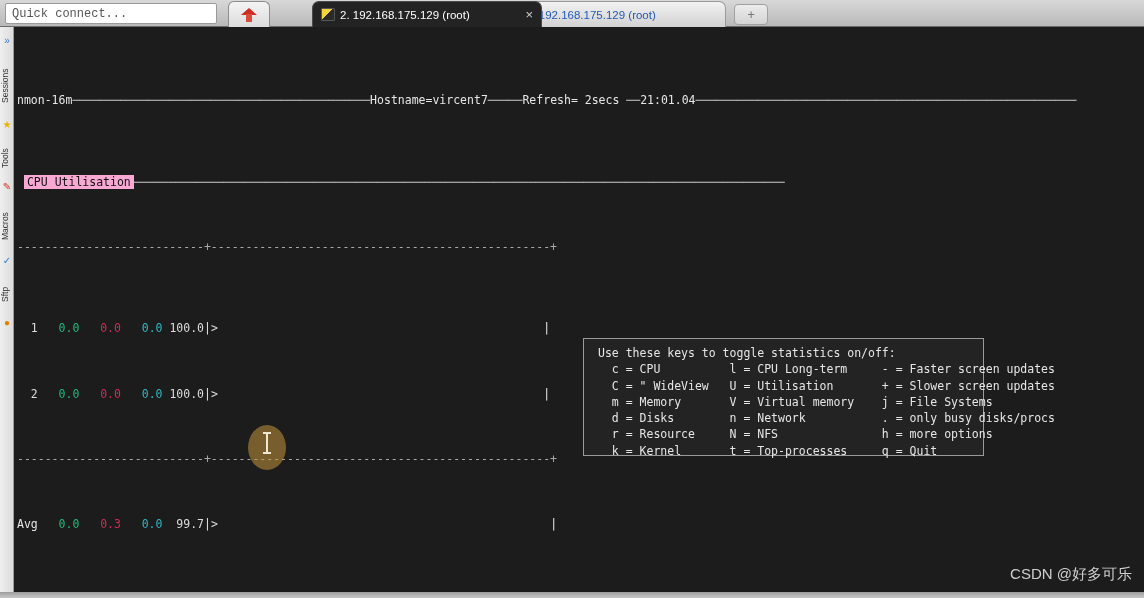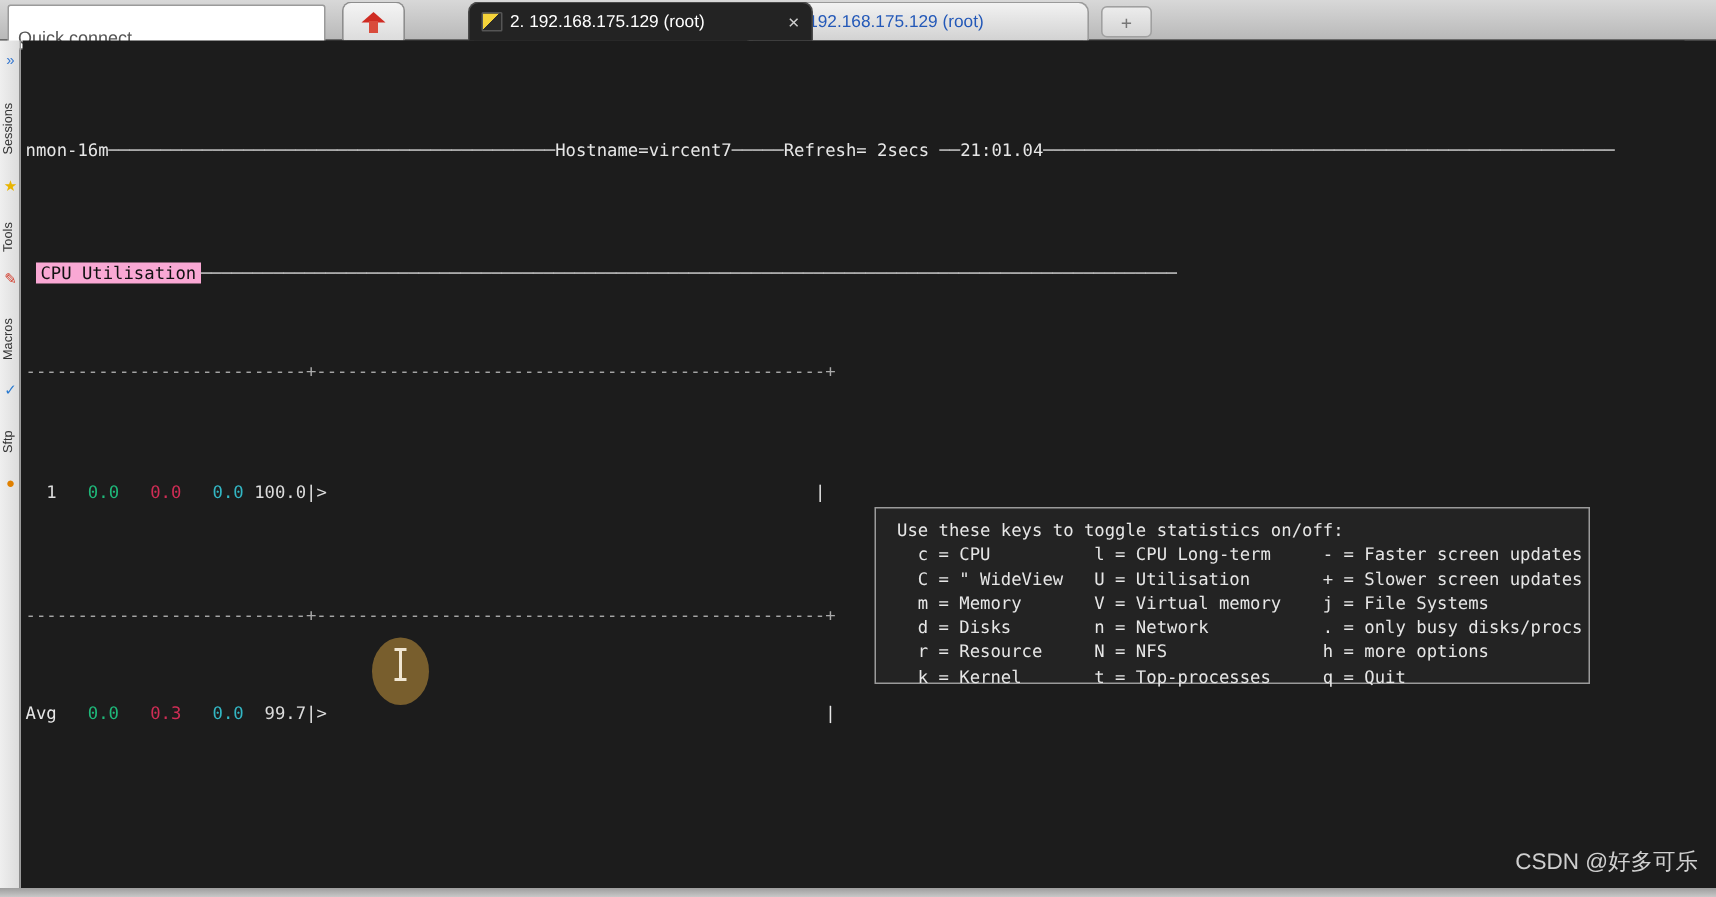--- a/index.html
+++ b/index.html
@@ -12,22 +12,22 @@
 
   
   .topbar{
     position:absolute; left:0; top:0; width:1144px; height:27px;
     background:linear-gradient(#d8d8d8,#b9b9b9);
     border-bottom:1px solid #6a6a6a;
   }
   .quick-connect{
     position:absolute; left:5px; top:3px; width:212px; height:21px;
     background:#fff; border:1px solid #9a9a9a; border-radius:2px;
-    font-family:Liberation Sans, sans-serif; font-size:12px; color:#555;
-    padding:14px 6px; line-height:14px;
+    font-family:Liberation Mono, monospace; font-size:12px; color:#555;
+    padding:3px 6px; line-height:14px;
   }
   .home-tab{
     position:absolute; left:228px; top:1px; width:42px; height:26px;
     background:linear-gradient(#f4f4f4,#dcdcdc);
     border:1px solid #8d8d8d; border-bottom:none;
     border-radius:6px 6px 0 0;
     display:flex; align-items:center; justify-content:center;
   }
   .home-icon{ width:16px; height:16px; position:relative; }
   .home-icon .roof{
@@ -115,21 +115,21 @@
   .c-dim{color:#a9a9a9}
 
   .boxlabel{
     background:#f9a8d4; color:#111; padding:0 3px;
   }
   .rule{ color:#c9c9c9; }
 
   
   .help{
     position:absolute; left:583px; top:338px;
-    width:477px; height:118px;
+    width:401px; height:118px;
     background:#232323;
     border:1px solid #9a9a9a;
     color:#e6e6e6;
     font-family:"DejaVu Sans Mono", monospace;
     font-size:11.5px; line-height:16.3px;
     padding:6px 0 0 14px;
     white-space:pre;
     z-index:20;
   }
 
@@ -208,20 +208,21 @@
   <div class="row"><span class="c-white">nmon-16m</span><span class="rule">───────────────────────────────────────────</span><span class="c-white">Hostname=vircent7</span><span class="rule">─────</span><span class="c-white">Refresh= 2secs</span><span class="rule"> ──</span><span class="c-white">21:01.04</span><span class="rule">───────────────────────────────────────────────────────</span></div>
 
   
   <div class="row"> <span class="boxlabel">CPU Utilisation</span><span class="rule">──────────────────────────────────────────────────────────────────────────────────────────────</span></div>
 
   <div class="row c-dim">---------------------------+-------------------------------------------------+</div>
 
 
   <div class="row"><span class="c-white">  </span><span>1</span><span class="c-white">   </span><span class="c-green">0.0</span><span>   </span><span class="c-red">0.0</span><span>   </span><span class="c-cyan">0.0</span><span class="c-white"> </span><span>100.0</span><span class="c-white">|</span><span>&gt;</span><span class="c-white">                                               |</span></div>
 
+  <div class="row"><span class="c-white">  </span><span>2</span><span class="c-white">   </span><span class="c-green">0.0</span><span>   </span><span class="c-red">0.0</span><span>   </span><span class="c-cyan">0.0</span><span class="c-white"> </span><span>100.0</span><span class="c-white">|</span><span>&gt;</span><span class="c-white">                                               |</span></div>
 
   <div class="row c-dim">---------------------------+-------------------------------------------------+</div>
 
   <div class="row"><span class="c-white">Avg</span><span class="c-white">   </span><span class="c-green">0.0</span><span>   </span><span class="c-red">0.3</span><span>   </span><span class="c-cyan">0.0</span><span class="c-white">  </span><span>99.7</span><span class="c-white">|</span><span>&gt;</span><span class="c-white">                                                |</span></div>
 
   
 
   
   
 

